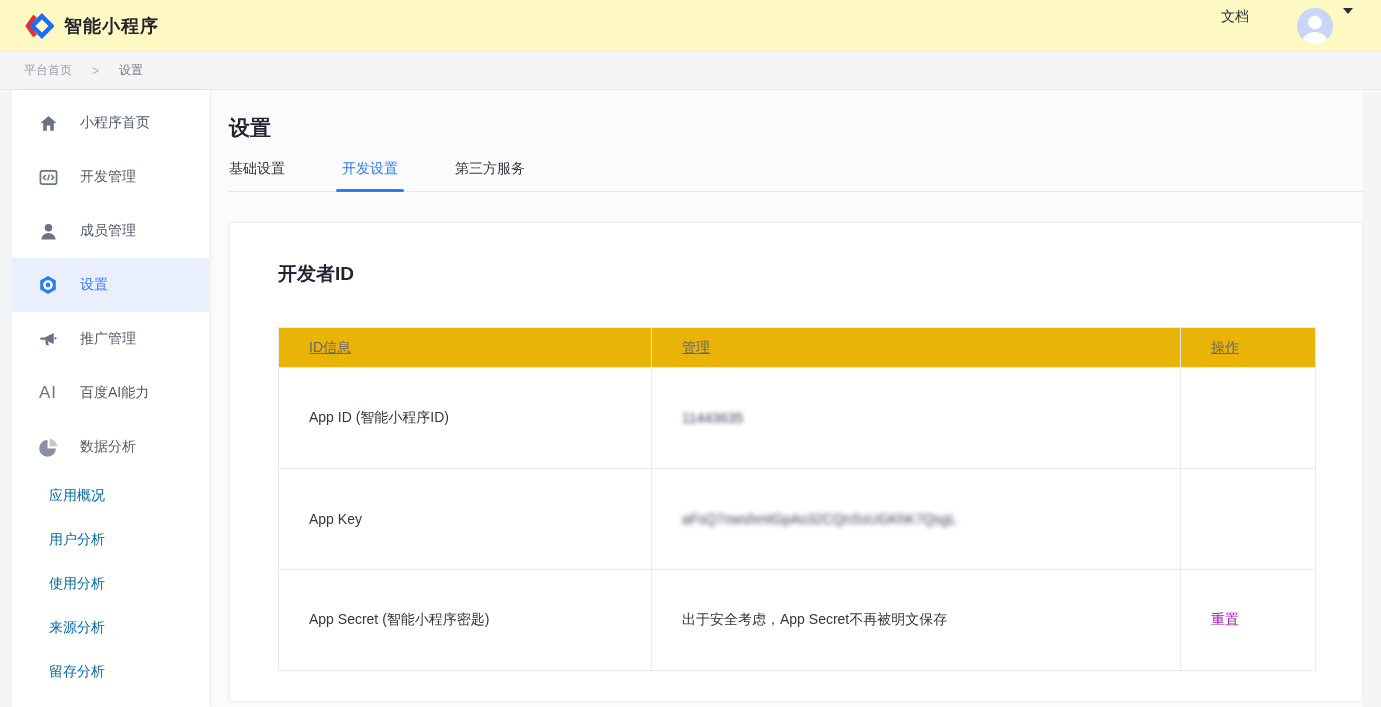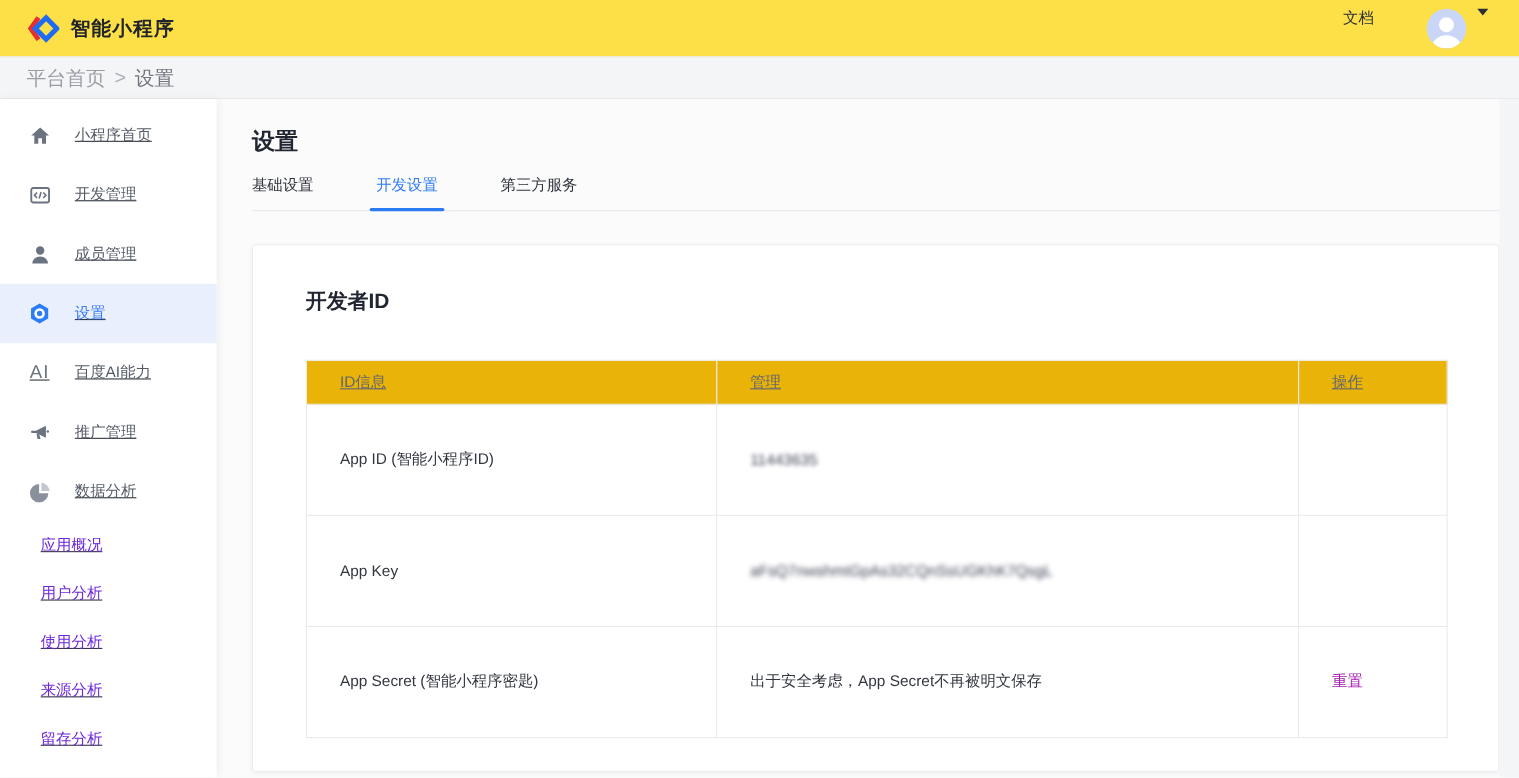--- a/index.html
+++ b/index.html
@@ -8,21 +8,21 @@
     font-family:"Liberation Sans","DejaVu Sans",sans-serif;
     background:#f4f5f7;
     color:#333740;
     position:relative;
   }
   .screen { position:absolute; inset:0; }
 
   
   .app-header {
     position:absolute; left:0; top:0; width:1381px; height:52px;
-    background:#fde047; border-bottom:1px solid #ebedf0;
+    background:#fef9c3; border-bottom:1px solid #ebedf0;
     display:flex; align-items:center; justify-content:space-between;
     padding:0 28px 0 24px; z-index:5;
   }
   .logo { display:flex; align-items:center; gap:10px; cursor:pointer; }
   .logo-text { font-size:18px; font-weight:700; color:#21242b; letter-spacing:1px; }
   .header-right { display:flex; align-items:flex-start; }
   .docs-link { font-size:14px; color:#2a2e36; text-decoration:none; margin-right:48px; cursor:pointer; }
   .avatar {
     width:36px; height:36px; border-radius:50%;
     background:#c9d6f7; overflow:hidden; cursor:pointer; flex:0 0 auto;
@@ -31,41 +31,41 @@
     width:0; height:0; margin-left:10px; cursor:pointer;
     border-left:5px solid transparent; border-right:5px solid transparent;
     border-top:6px solid #2b2e34;
   }
 
   
   .breadcrumb-bar {
     position:absolute; left:0; top:52px; width:1381px; height:38px;
     background:#f4f5f6; border-bottom:1px solid #e9eaed;
     display:flex; align-items:center; padding-left:24px;
-    font-size:18px; color:#989da6;
+    font-size:12px; color:#989da6;gap:12px;
   }
   .breadcrumb-bar .sep { margin:0 8px; color:#aab0b8; }
   .breadcrumb-current { color:#71767f; }
   .breadcrumb-link { cursor:pointer; }
 
   
   .sidebar {
-    position:absolute; left:0; top:90px; bottom:0; width:197px;
+    position:absolute; left:12px; top:90px; bottom:0; width:197px;
     background:#ffffff; box-shadow:2px 0 8px rgba(0,0,0,0.05);
-    padding-top:6px; z-index:2;text-decoration:underline;
+    padding-top:6px; z-index:2;
   }
   .side-item {
     height:54px; display:flex; align-items:center; padding-left:26px;
     cursor:pointer; font-size:14px; color:#545b66;
   }
   .side-item .icon { width:20px; height:20px; margin-right:22px; display:flex; align-items:center; justify-content:center; }
   .side-item.active { background:#e9effc; color:#3b7bf8; }
   .side-subitem {
     height:44px; display:flex; align-items:center; padding-left:37px;
-    cursor:pointer; font-size:14px; color:#6d28d9;
+    cursor:pointer; font-size:14px; color:#0369a1;
   }
 
   
   .main {
     position:absolute; left:197px; top:90px; right:18px; bottom:0;
     background:#fbfbfc; padding:24px 0 0 32px; overflow:hidden;
   }
   .page-title { font-size:21px; font-weight:600; color:#222632; }
   .tabs { display:flex; margin-top:18px; border-bottom:1px solid #e6e8eb; }
   .tab {
@@ -169,33 +169,33 @@
       <span class="icon">
         <svg width="20" height="20" viewBox="0 0 20 20">
           <polygon points="10,1 17.8,5.5 17.8,14.5 10,19 2.2,14.5 2.2,5.5" fill="#2b7cf7"></polygon>
           <circle cx="10" cy="10" r="3.6" fill="none" stroke="#ffffff" stroke-width="2.4"></circle>
         </svg>
       </span>
       <span>设置</span>
     </div>
 
     <div class="side-item">
-      <span class="icon" style="font-size:17px;color:#6b7280;letter-spacing:1px;">AI</span>
-      <span>百度AI能力</span>
-    </div>
-
-    <div class="side-item">
       <span class="icon">
         <svg width="19" height="19" viewBox="0 0 20 20">
           <path d="M2.5 8 h3.5 L15.5 3.2 v11.6 L6 10.2 H2.5 a1.3 1.3 0 0 1 -1.3-1.3 v0 A1.3 1.3 0 0 1 2.5 8 Z" fill="#6b7280"></path>
           <path d="M6.5 10.8 l2.6 0.6 1.3 4.6 -2.9 0 Z" fill="#6b7280"></path>
           <circle cx="17.3" cy="8.8" r="1.2" fill="#6b7280"></circle>
         </svg>
       </span>
       <span>推广管理</span>
+    </div>
+
+    <div class="side-item">
+      <span class="icon" style="font-size:17px;color:#6b7280;letter-spacing:1px;">AI</span>
+      <span>百度AI能力</span>
     </div>
 
     <div class="side-item">
       <span class="icon">
         <svg width="19" height="19" viewBox="0 0 20 20">
           <path d="M9 11 V2.2 A8.8 8.8 0 1 0 17.8 11 Z" fill="#8a919c"></path>
           <path d="M11.2 8.8 V0.9 a8.8 8.8 0 0 1 7.9 7.9 Z" fill="#c3c8cf"></path>
         </svg>
       </span>
       <span>数据分析</span>

